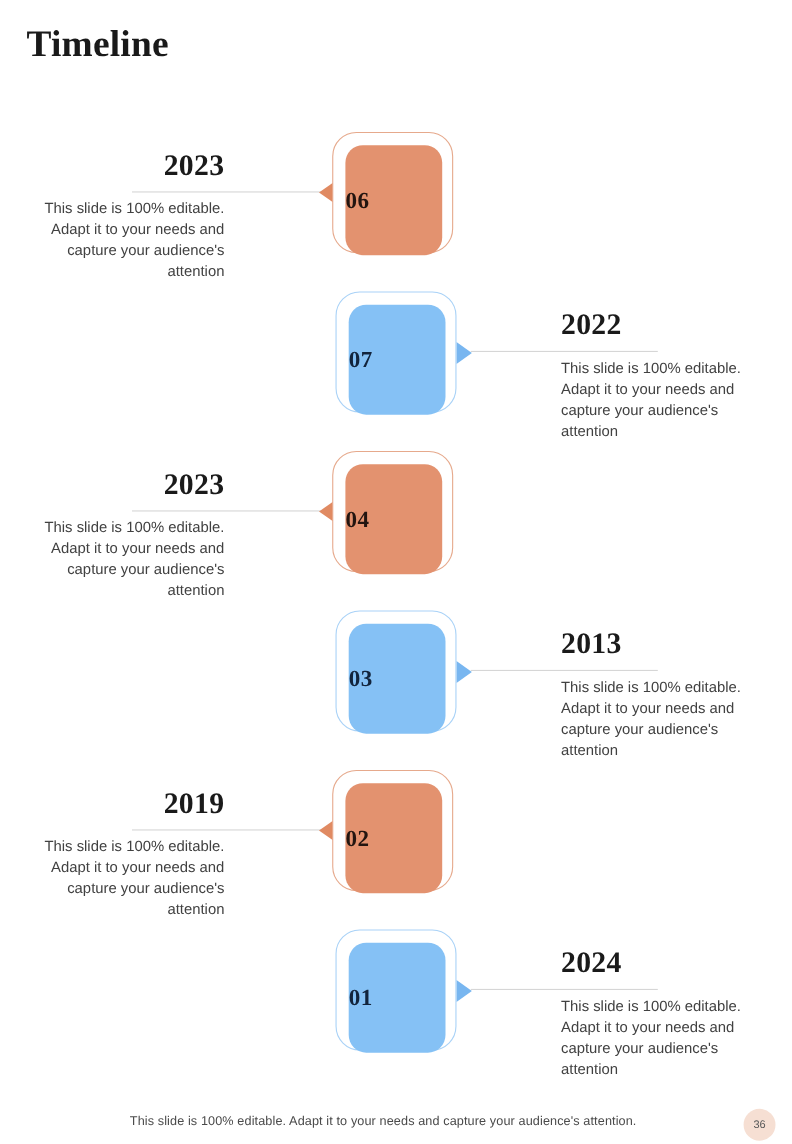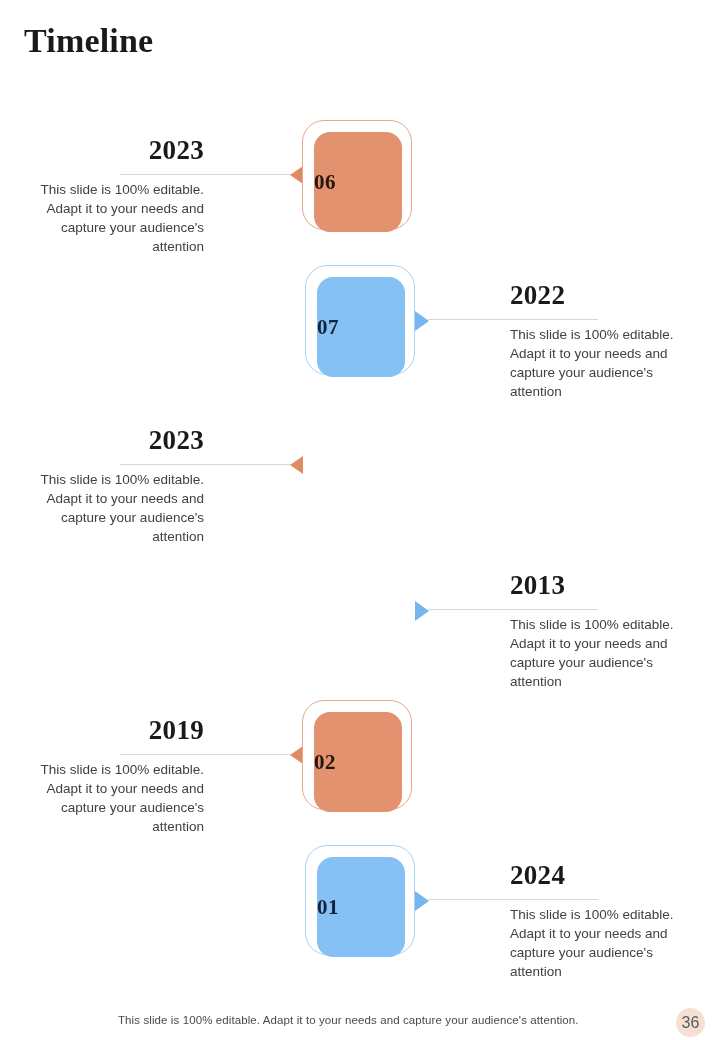--- a/index.html
+++ b/index.html
@@ -146,21 +146,21 @@
     position: absolute;
     left: 676px;
     top: 1008px;
     width: 29px;
     height: 29px;
     border-radius: 50%;
     background: #F6DFD3;
     display: flex;
     align-items: center;
     justify-content: center;
-    font-size: 16px;
+    font-size: 10px;
     color: #5A5A5A;
   }
 </style>
 </head>
 <body>
 
 <div class="slide-title">Timeline</div>
 
 <div class="timeline" id="timeline-root">
     <div class="row left" style="top: 120px;">
@@ -185,28 +185,38 @@
         </div>
       </div>
       <div class="textblock">
         <div class="year">2022</div>
         <div class="desc">This slide is 100% editable. Adapt it to your needs and capture your audience's attention</div>
       </div>
     </div>
     <div class="row left" style="top: 410px;">
       <div class="connector"></div>
       <div class="pointer"></div>
+      <div class="card-outer">
+        <div class="card-inner">
+          <span class="card-num">04</span>
+        </div>
+      </div>
       <div class="textblock">
         <div class="year">2023</div>
         <div class="desc">This slide is 100% editable. Adapt it to your needs and capture your audience's attention</div>
       </div>
     </div>
     <div class="row right" style="top: 555px;">
       <div class="connector"></div>
       <div class="pointer"></div>
+      <div class="card-outer">
+        <div class="card-inner">
+          <span class="card-num">03</span>
+        </div>
+      </div>
       <div class="textblock">
         <div class="year">2013</div>
         <div class="desc">This slide is 100% editable. Adapt it to your needs and capture your audience's attention</div>
       </div>
     </div>
     <div class="row left" style="top: 700px;">
       <div class="connector"></div>
       <div class="pointer"></div>
       <div class="card-outer">
         <div class="card-inner">

